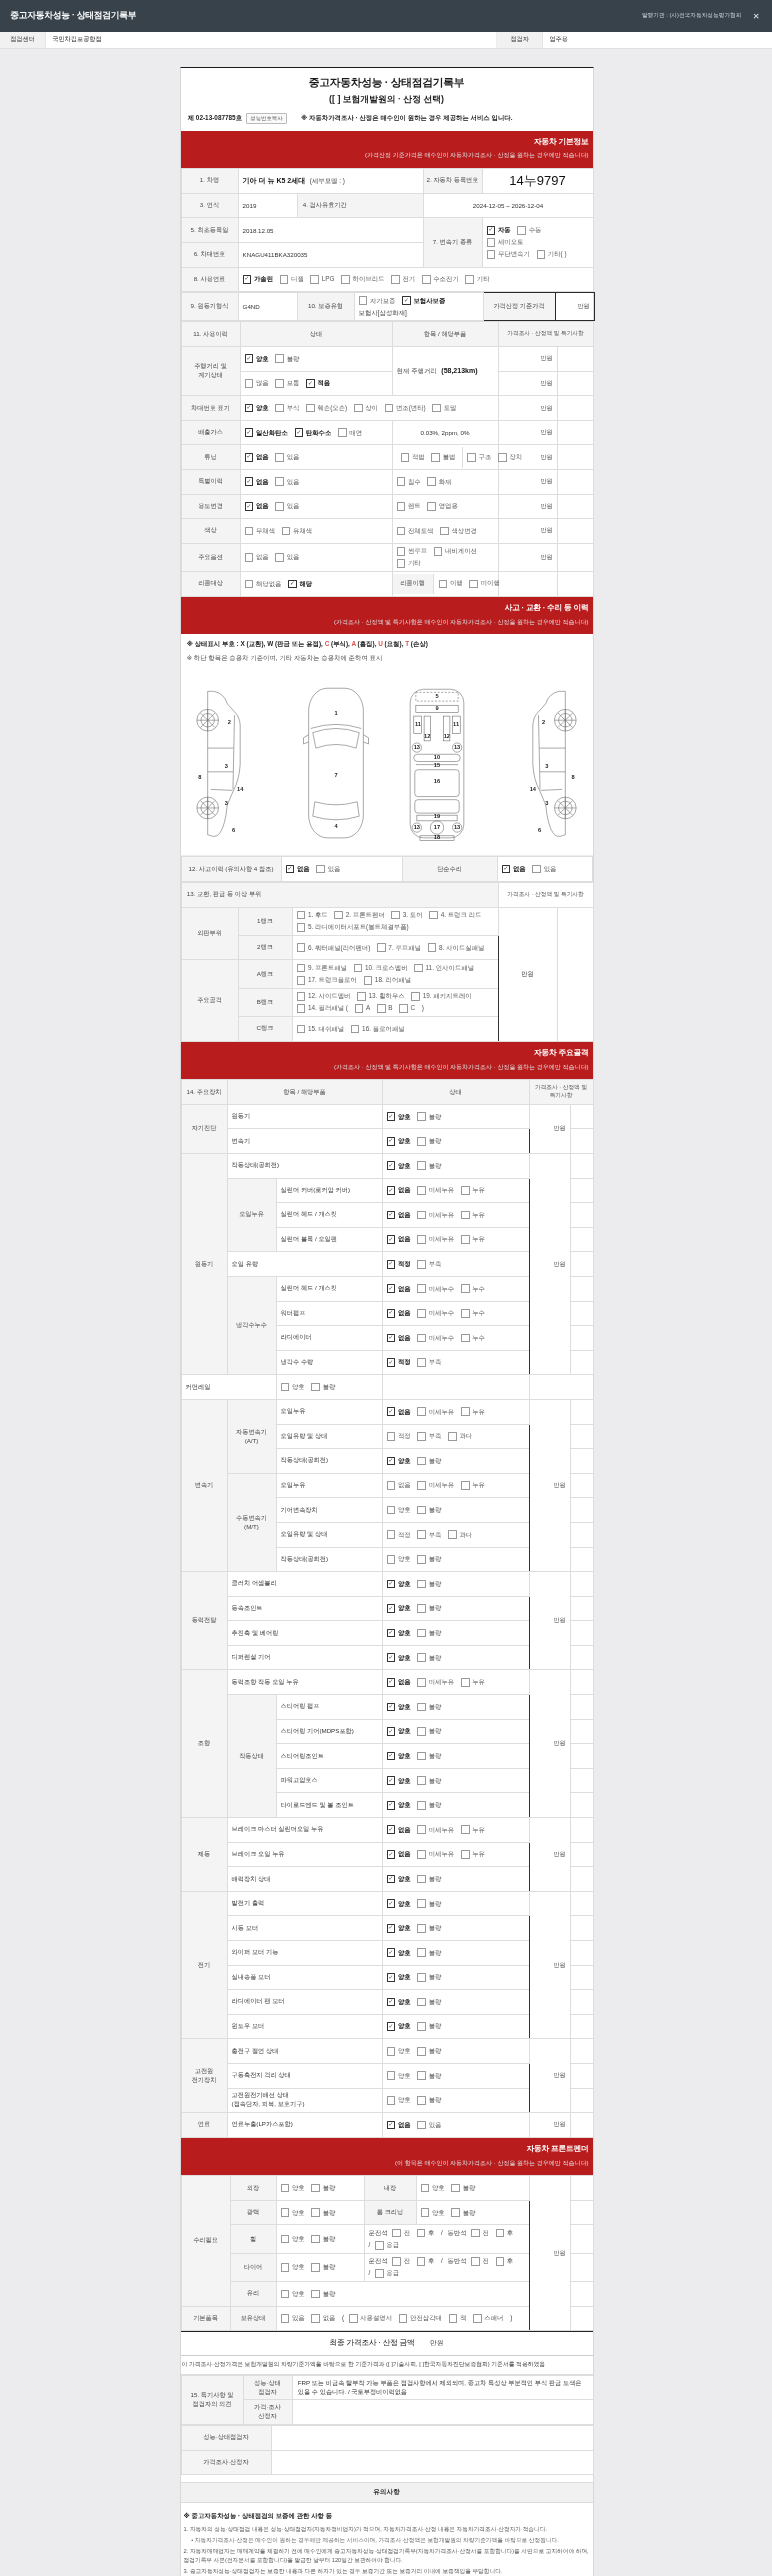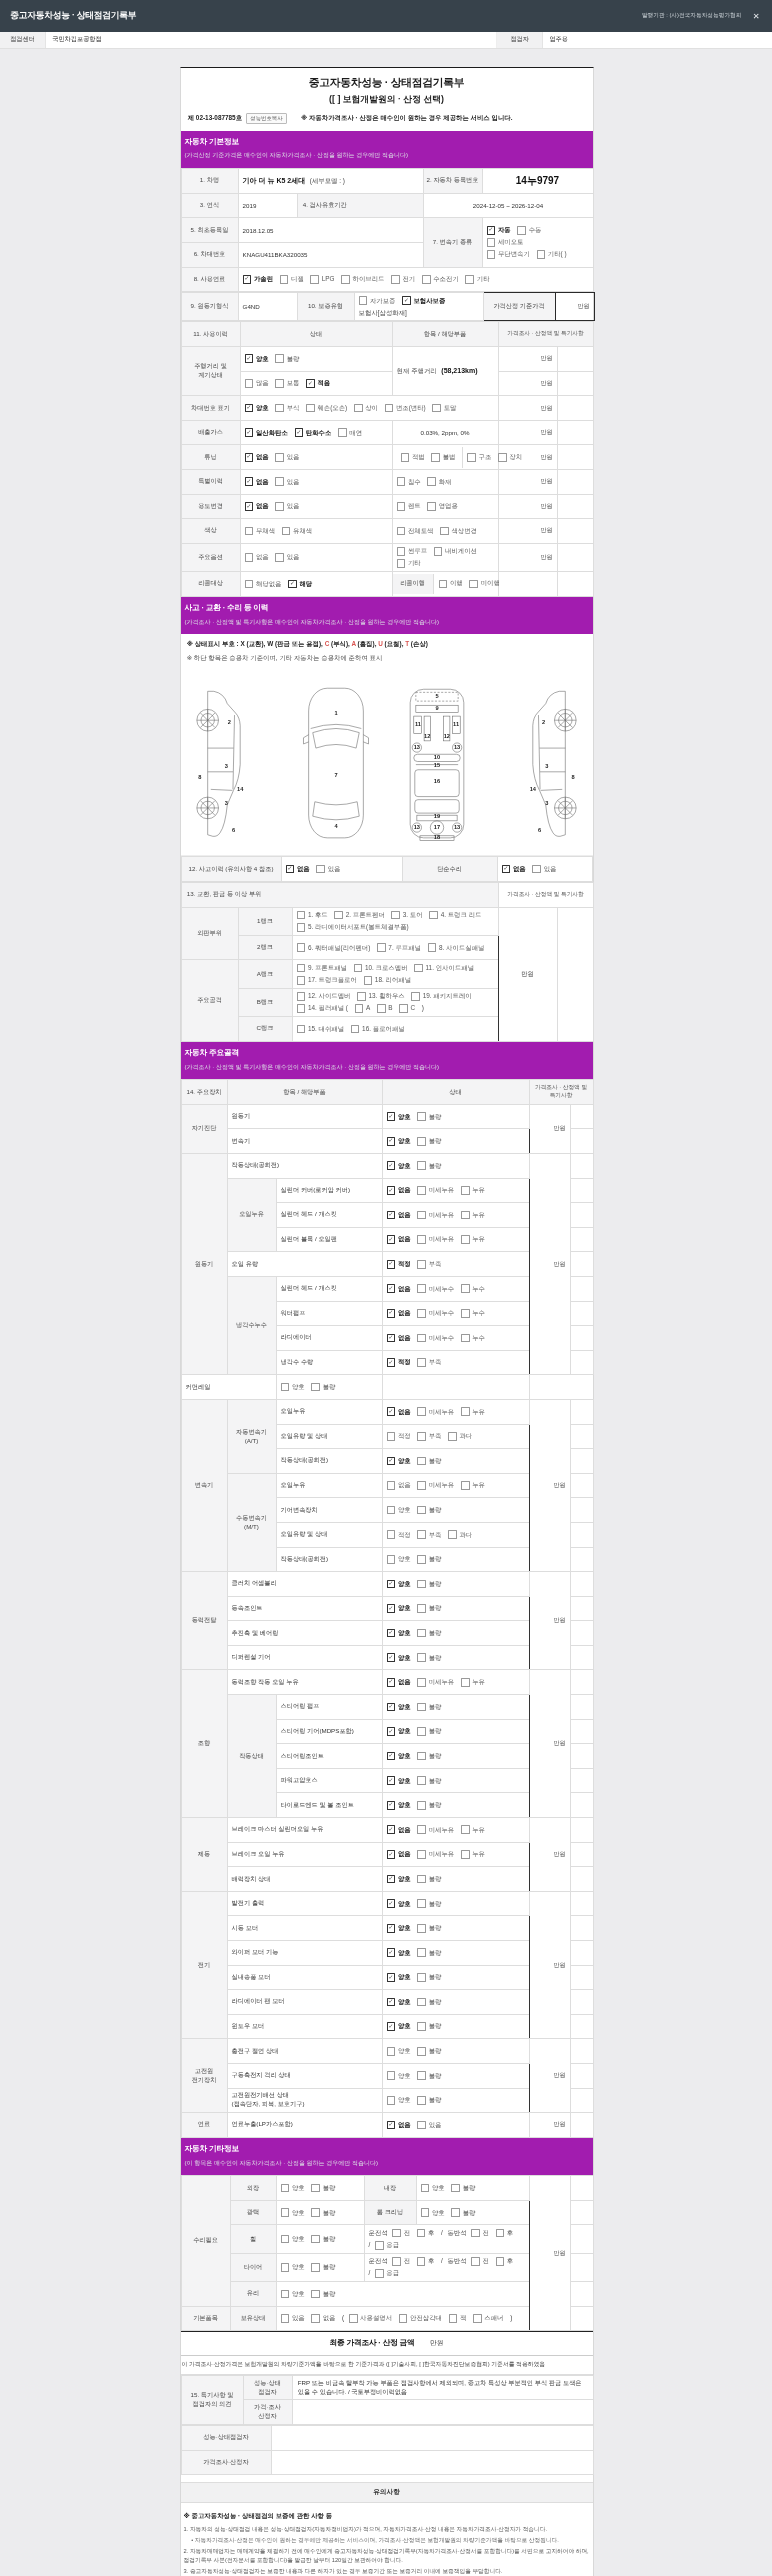--- a/index.html
+++ b/index.html
@@ -14,30 +14,30 @@
   .mval{display:flex;align-items:center;padding-left:6.2px;color:#222;background:#fff}
   .mval.center-v{width:444px;flex:none;border-right:0.5px solid #eee}
   .card{width:412px;margin:18.5px auto 0;background:#fff;border:0.5px solid #d8d8d8;border-top:1px solid #1b1b1b;box-sizing:content-box}
   .doc-head{padding:8.2px 7.2px 6.2px;text-align:center}
   .doc-title{font-size:10.8px;font-weight:bold;letter-spacing:-0.3px;color:#1c1c1c}
   .doc-sub{font-size:8.8px;font-weight:bold;margin-top:4.1px;color:#1c1c1c}
   .doc-numrow{display:flex;align-items:center;margin-top:7.2px;font-size:6.4px;color:#222;text-align:left}
   .doc-num{font-weight:bold}
   .copy-btn{margin-left:4.1px;font-size:5.4px;color:#555;background:#fafafa;border:0.5px solid #bbb;border-radius:1px;padding:1px 3.1px;cursor:pointer;font-family:inherit}
   .doc-notice{margin-left:14.4px;font-weight:bold;color:#222}
-  .band{background:#a21caf;color:#fff;text-align:left;padding:6.7px 4.1px 7.7px}
+  .band{background:#b91c1c;color:#fff;text-align:right;padding:6.7px 4.1px 7.7px}
   .band .bt{font-size:7.7px;font-weight:bold;letter-spacing:-0.2px}
   .band .bs{font-size:6px;color:#dde2e6;margin-top:4.1px}
   .lightband{background:#f1f1f2;border:0.5px solid #ddd;border-left:none;border-right:none;text-align:center;font-weight:bold;font-size:6.7px;color:#333;padding:4.6px 0;margin-top:7.2px}
   table.grid{width:100%;border-collapse:collapse;table-layout:fixed;font-size:6.2px}
   .grid td{border:0.5px solid #ddd;height:20.6px;padding:1.5px 4.1px;vertical-align:middle;color:#333;word-break:keep-all}
   .grid td.lb{background:#f4f4f5;text-align:center;color:#444;padding:1.5px 2.1px;font-size:6.2px}
   .grid td.tl{text-align:left;padding-left:5.2px}
   .grid td.ctr{text-align:center}
-  .grid td.bg{font-size:10px;font-weight:bold;text-align:center;color:#111}
+  .grid td.bg{font-size:13px;font-weight:normal;text-align:center;color:#111}
   .grid td.sm{font-size:5.7px;color:#555}
   .grid td.pr{border-left:0.5px solid #333}
   .grid td.mw{text-align:right;padding-right:4.1px;color:#444;font-size:6px}
   .grid td.bl{padding:0}
   .grid td.hv{border:1px solid #2a2a2a}
   .krow{display:flex;align-items:center;flex-wrap:wrap;line-height:1.9}
   .chk{display:inline-flex;align-items:center;margin-right:6.7px;white-space:nowrap}
   .cb{width:6.7px;height:6.7px;border:0.5px solid #999;border-radius:0.5px;display:inline-flex;align-items:center;justify-content:center;margin-right:2.6px;font-size:5.7px;line-height:1;color:#111;background:#fff;flex:none}
   .chk.on .cb{border-color:#333;font-weight:bold}
   .chk .lab{color:#555;font-size:6.4px}
@@ -52,21 +52,21 @@
   .klc{display:flex;align-items:center;padding-left:5.2px}
   .acc-notes{padding:6.2px 6.2px 2.1px;font-size:6.4px;color:#222}
   .acc-notes .ln{margin-bottom:4.6px;font-weight:bold}
   .code-red{color:#d9534f;font-weight:bold}
   .code-dark{color:#222;font-weight:bold}
   .diagrams{display:flex;justify-content:space-between;padding:11.3px 5.2px 13.4px;border-bottom:0.5px solid #eee}
   .dia-wrap{width:97px;display:flex;justify-content:center}
   svg.dia{stroke:#666;fill:none;stroke-width:1.1}
   svg.dia text{fill:#222;font-size:11px;font-weight:bold;stroke:none;text-anchor:middle}
   .finalrow{border-top:1px solid #222;border-bottom:0.5px solid #ccc;text-align:center;padding:6.2px 0;font-size:7.7px;color:#111}
-  .finalrow .fl{font-weight:bold;letter-spacing:-0.2px}
+  .finalrow .fl{font-weight:normal;letter-spacing:-0.2px}
   .finalrow .fu{margin-left:13.4px;font-size:6.7px;color:#333}
   .finalnote{font-size:5.8px;color:#444;padding:4.6px 1px;border-bottom:0.5px solid #ddd}
   .notice{padding:6.2px 3.1px 0;}
   .nt-h{font-weight:bold;font-size:6.4px;color:#222;margin:3.1px 0 4.1px}
   .nt{font-size:5.7px;color:#555;line-height:1.55;margin:2.1px 0}
   .nt.sub{padding-left:7.7px;color:#666}
 </style>
 </head>
 <body>
 
@@ -1861,21 +1861,21 @@
             <td class="pr mw">
               <div>만원</div>
             </td>
             <td class="bl"></td>
           </tr>
         </tbody>
       </table>
     </div>
 
   <div class="band">
-    <div class="bt">자동차 기타정보</div>
+    <div class="bt">자동차 프론트펜더</div>
     <div class="bs">(이 항목은 매수인이 자동차가격조사 · 산정을 원하는 경우에만 적습니다)</div>
   </div>
   <div>
       <table class="grid">
         <colgroup>
           <col style="width: 49px;">
           <col style="width: 46px;">
           <col style="width: 88px;">
           <col style="width: 52px;">
           <col style="width: 113px;">

